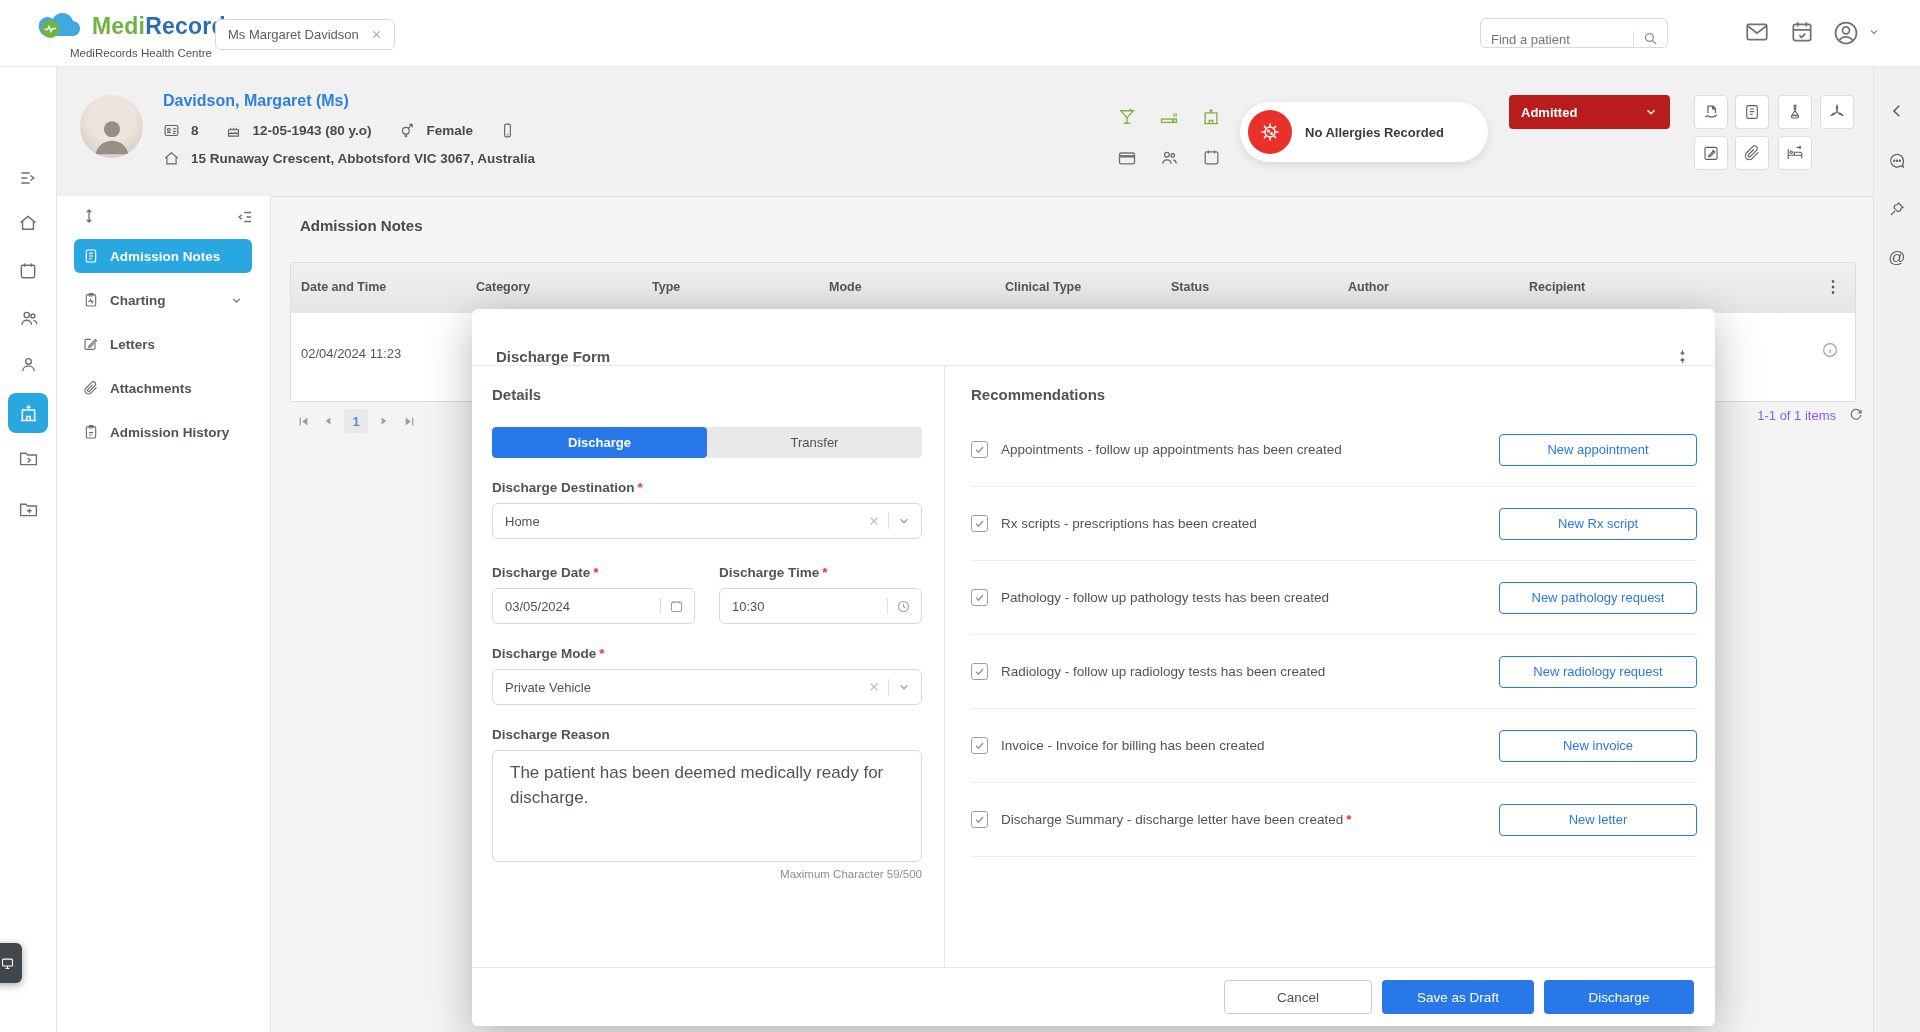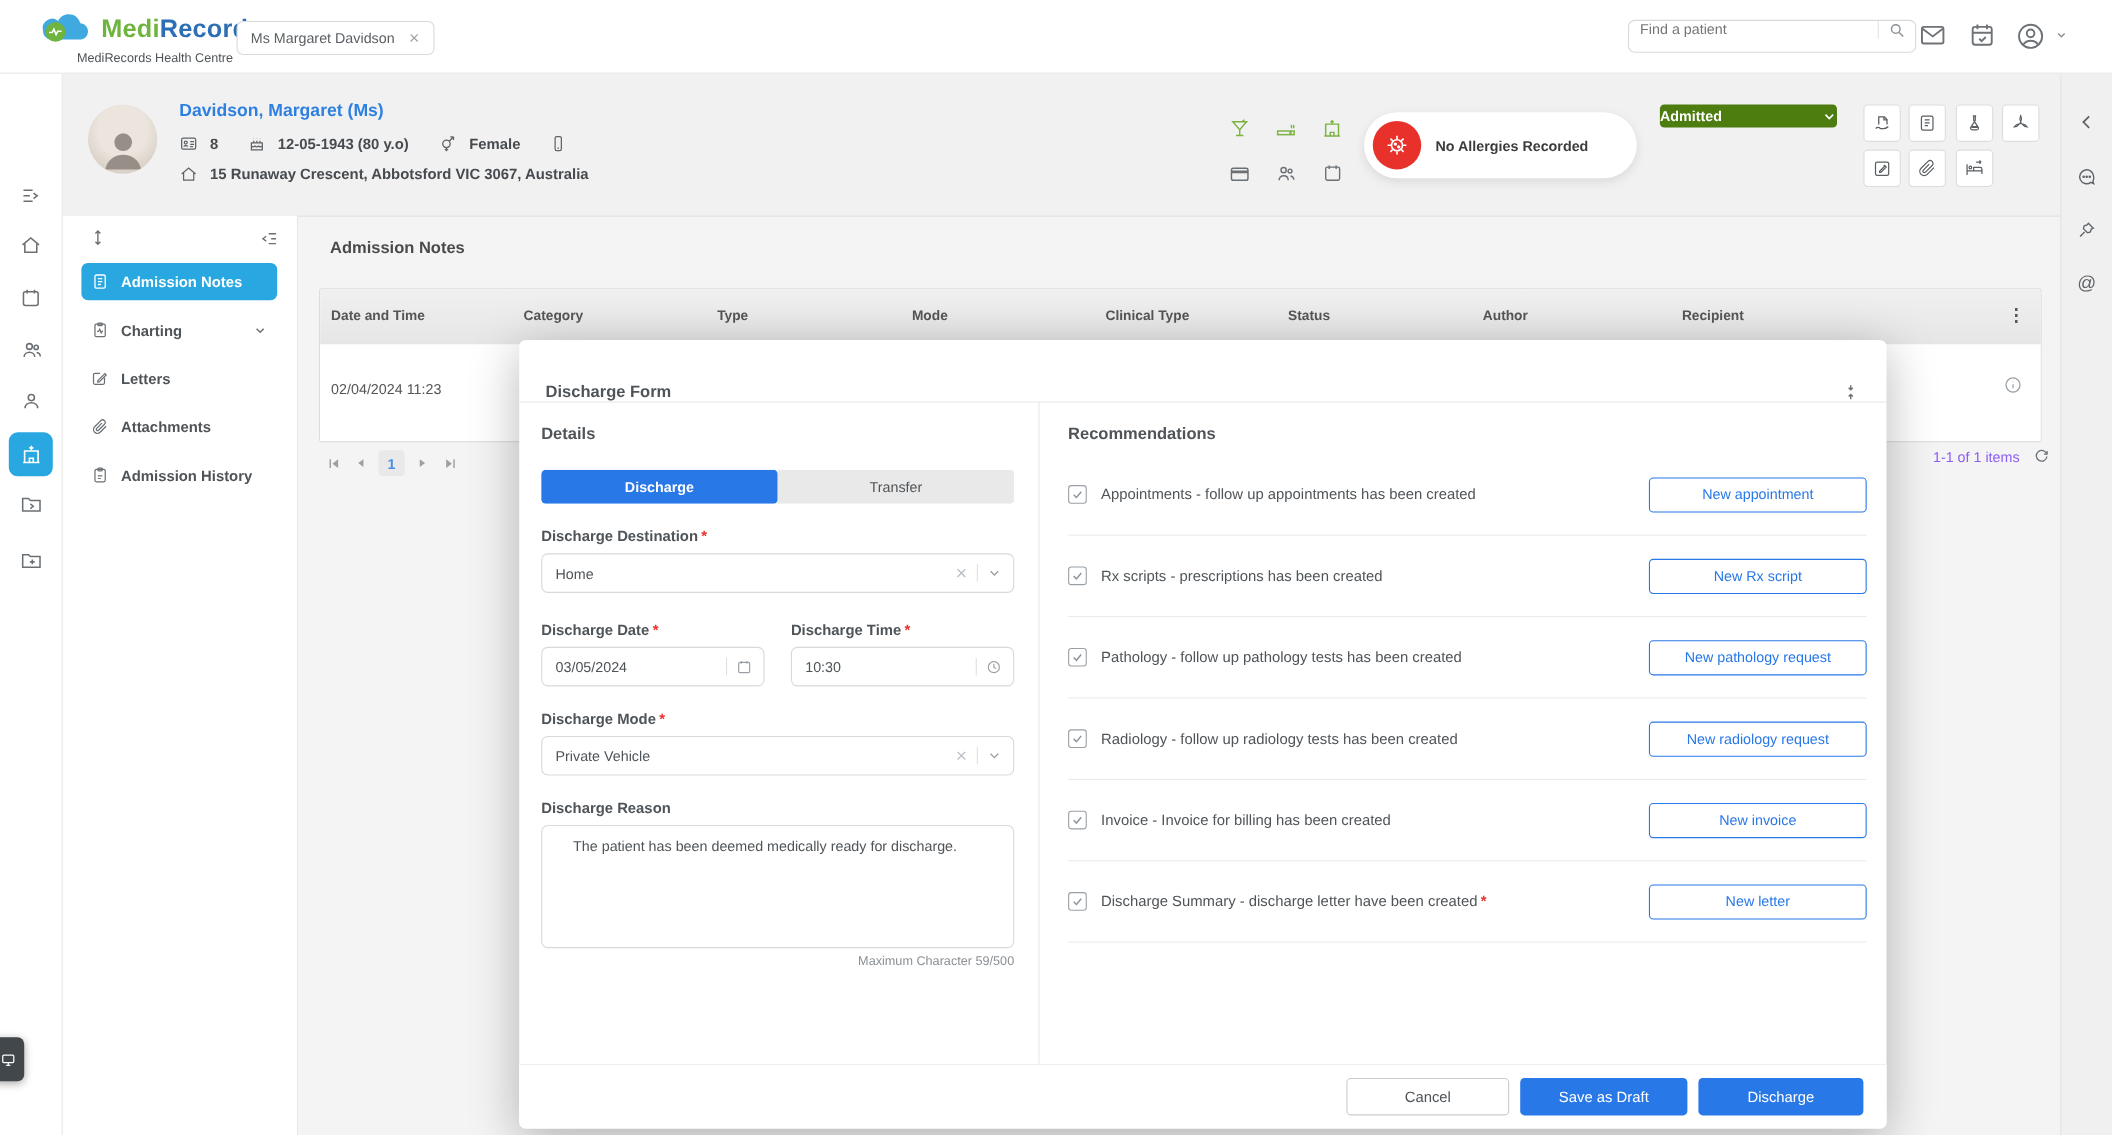--- a/index.html
+++ b/index.html
@@ -10,22 +10,22 @@
   
   .navbar{position:absolute;top:0;left:0;width:100%;height:66px;background:#fff;border-bottom:1px solid #e7e7e7;z-index:6}
   .logo{position:absolute;left:36px;top:10px;display:flex;align-items:center;gap:10px}
   .brand{font-size:23px;font-weight:700;letter-spacing:.2px}
   .brand .bm{color:#6fb43f}.brand .br{color:#2d6fb4}
   .brand-chev{color:#8a8f94;margin-left:2px}
   .practice{position:absolute;left:70px;top:47px;font-size:11.5px;color:#4f5458}
   .tab-chip{position:absolute;left:215px;top:19px;height:29px;border:1px solid #d9d9d9;border-radius:6px;background:#fff;
             display:flex;align-items:center;padding:0 12px;gap:12px;font-size:13px;color:#5a5f63}
   .tab-chip .tx{color:#9aa0a5}
-  .search{position:absolute;left:1480px;top:18px;width:262px;height:30px;border:1px solid #d9d9d9;border-radius:6px;
-          display:flex;align-items:flex-start;background:#fff;box-sizing:border-box}
+  .search{position:absolute;left:1480px;top:18px;width:188px;height:30px;border:1px solid #d9d9d9;border-radius:6px;
+          display:flex;align-items:flex-end;background:#fff;box-sizing:border-box}
   .search input{flex:1;border:0;outline:0;padding:0 10px;font-size:13px;color:#555;background:transparent;min-width:0;
                 font-family:"Liberation Sans",sans-serif}
   .search .sep{width:1px;height:16px;background:#e3e3e3}
   .search .mag{color:#8a8f94;padding:0 8px}
   .nav-ico{position:absolute;top:19px;color:#6e7276}
   .i-mail{left:1744px}.i-cal{left:1789px}.i-avatar{left:1832px}.i-avchev{left:1868px;top:26px;color:#8a8f94}
 
   
   .left-rail{position:absolute;top:66px;left:0;width:56px;bottom:0;background:#fff;border-right:1px solid #e5e5e5;z-index:4}
   .rail-btn{position:absolute;left:8px;width:40px;height:40px;border-radius:8px;color:#6b7075;
@@ -47,22 +47,22 @@
   .p-row .ic{color:#5f6468;margin-right:11px;display:flex}
   .p-row .vv{margin-right:26px}
   .habits{position:absolute;left:1050px;top:30px;display:grid;grid-template-columns:42px 42px 42px;grid-auto-rows:41px}
   .habits .hb{display:flex;align-items:center;justify-content:center}
   .hb.green{color:#7cb342}.hb.gray{color:#6b7075}
   .allergy-pill{position:absolute;left:1184px;top:36px;width:248px;height:60px;background:#fff;border-radius:30px;
                 box-shadow:0 3px 10px rgba(0,0,0,.10);display:flex;align-items:center}
   .red-circle{width:44px;height:44px;margin-left:8px;border-radius:50%;background:#e8312a;color:#fff;
               display:flex;align-items:center;justify-content:center;flex:none}
   .allergy-pill .al{margin-left:13px;font-size:13px;font-weight:700;color:#3b3b3b}
-  .admitted-btn{position:absolute;left:1453px;top:29px;width:161px;height:21px;background:#4d7c0f;border-radius:4px;color:#fff;
-                font-size:13px;font-weight:700;display:flex;align-items:center;justify-content:space-between;padding:0 0;box-sizing:border-box}
+  .admitted-btn{position:absolute;left:1453px;top:29px;width:161px;height:34px;background:#b91c1c;border-radius:4px;color:#fff;
+                font-size:13px;font-weight:700;display:flex;align-items:center;justify-content:space-between;padding:0 12px;box-sizing:border-box}
   .action{position:absolute;width:34px;height:34px;background:#fff;border:1px solid #ddd;border-radius:4px;color:#5a5f63;
           display:flex;align-items:center;justify-content:center;box-sizing:border-box}
 
   
   .sidebar{position:absolute;top:196px;left:56px;width:214px;bottom:0;background:#fff;border-right:1px solid #e5e5e5;z-index:3}
   .sb-sort{position:absolute;left:24px;top:11px;color:#6b7075}
   .sb-collapse{position:absolute;right:16px;top:12px;color:#6b7075}
   .sb-menu{position:absolute;top:43px;left:0;right:0}
   .sb-item{margin:0 18px 10px;height:34px;border-radius:6px;display:flex;align-items:center;gap:11px;padding:0 9px;
            font-size:13.5px;color:#4f5458;font-weight:600}
@@ -107,21 +107,21 @@
   .fld-label{margin-top:22px;font-size:13.5px;font-weight:600;color:#4f5458}
   .req{color:#e8312a;margin-left:3px;font-weight:700}
   .combo{margin-top:8px;height:36px;border:1px solid #d9d9d9;border-radius:6px;background:#fff;display:flex;align-items:center;
          padding:0 10px 0 12px;font-size:13px;color:#4f5458;box-sizing:border-box}
   .combo .val{flex:1}
   .combo .x{color:#b9bec3;display:flex}
   .combo .sep{width:1px;height:16px;background:#e0e0e0;margin:0 8px}
   .combo .tail{color:#9aa0a5;display:flex}
   .duo{display:flex;gap:24px}
   .duo-col{flex:1}
-  .reason-box{margin-top:8px;height:112px;border:1px solid #d9d9d9;border-radius:6px;padding:10px 28px;font-size:13px;
+  .reason-box{margin-top:8px;height:112px;border:1px solid #d9d9d9;border-radius:6px;padding:10px 17px;font-size:17px;
               color:#4f5458;box-sizing:border-box;line-height:1.45}
   .counter{margin-top:6px;text-align:right;font-size:11.5px;color:#8a9095}
   .rec-list{margin-top:10px}
   .rec-row{height:73px;display:flex;align-items:center;justify-content:space-between;border-bottom:1px solid #ececec}
   .rec-left{display:flex;align-items:center;gap:13px}
   .cbx{width:17px;height:17px;border:1.5px solid #9aa0a5;border-radius:3px;color:#8f969b;background:#fff;
        display:flex;align-items:center;justify-content:center;box-sizing:border-box;flex:none}
   .rec-label{font-size:13.5px;color:#4f5458}
   .rec-btn{width:198px;height:32px;border:1px solid #2878e8;border-radius:4px;background:#fff;color:#2878e8;font-size:13px;
            font-weight:400;display:flex;align-items:center;justify-content:center;box-sizing:border-box;flex:none}

